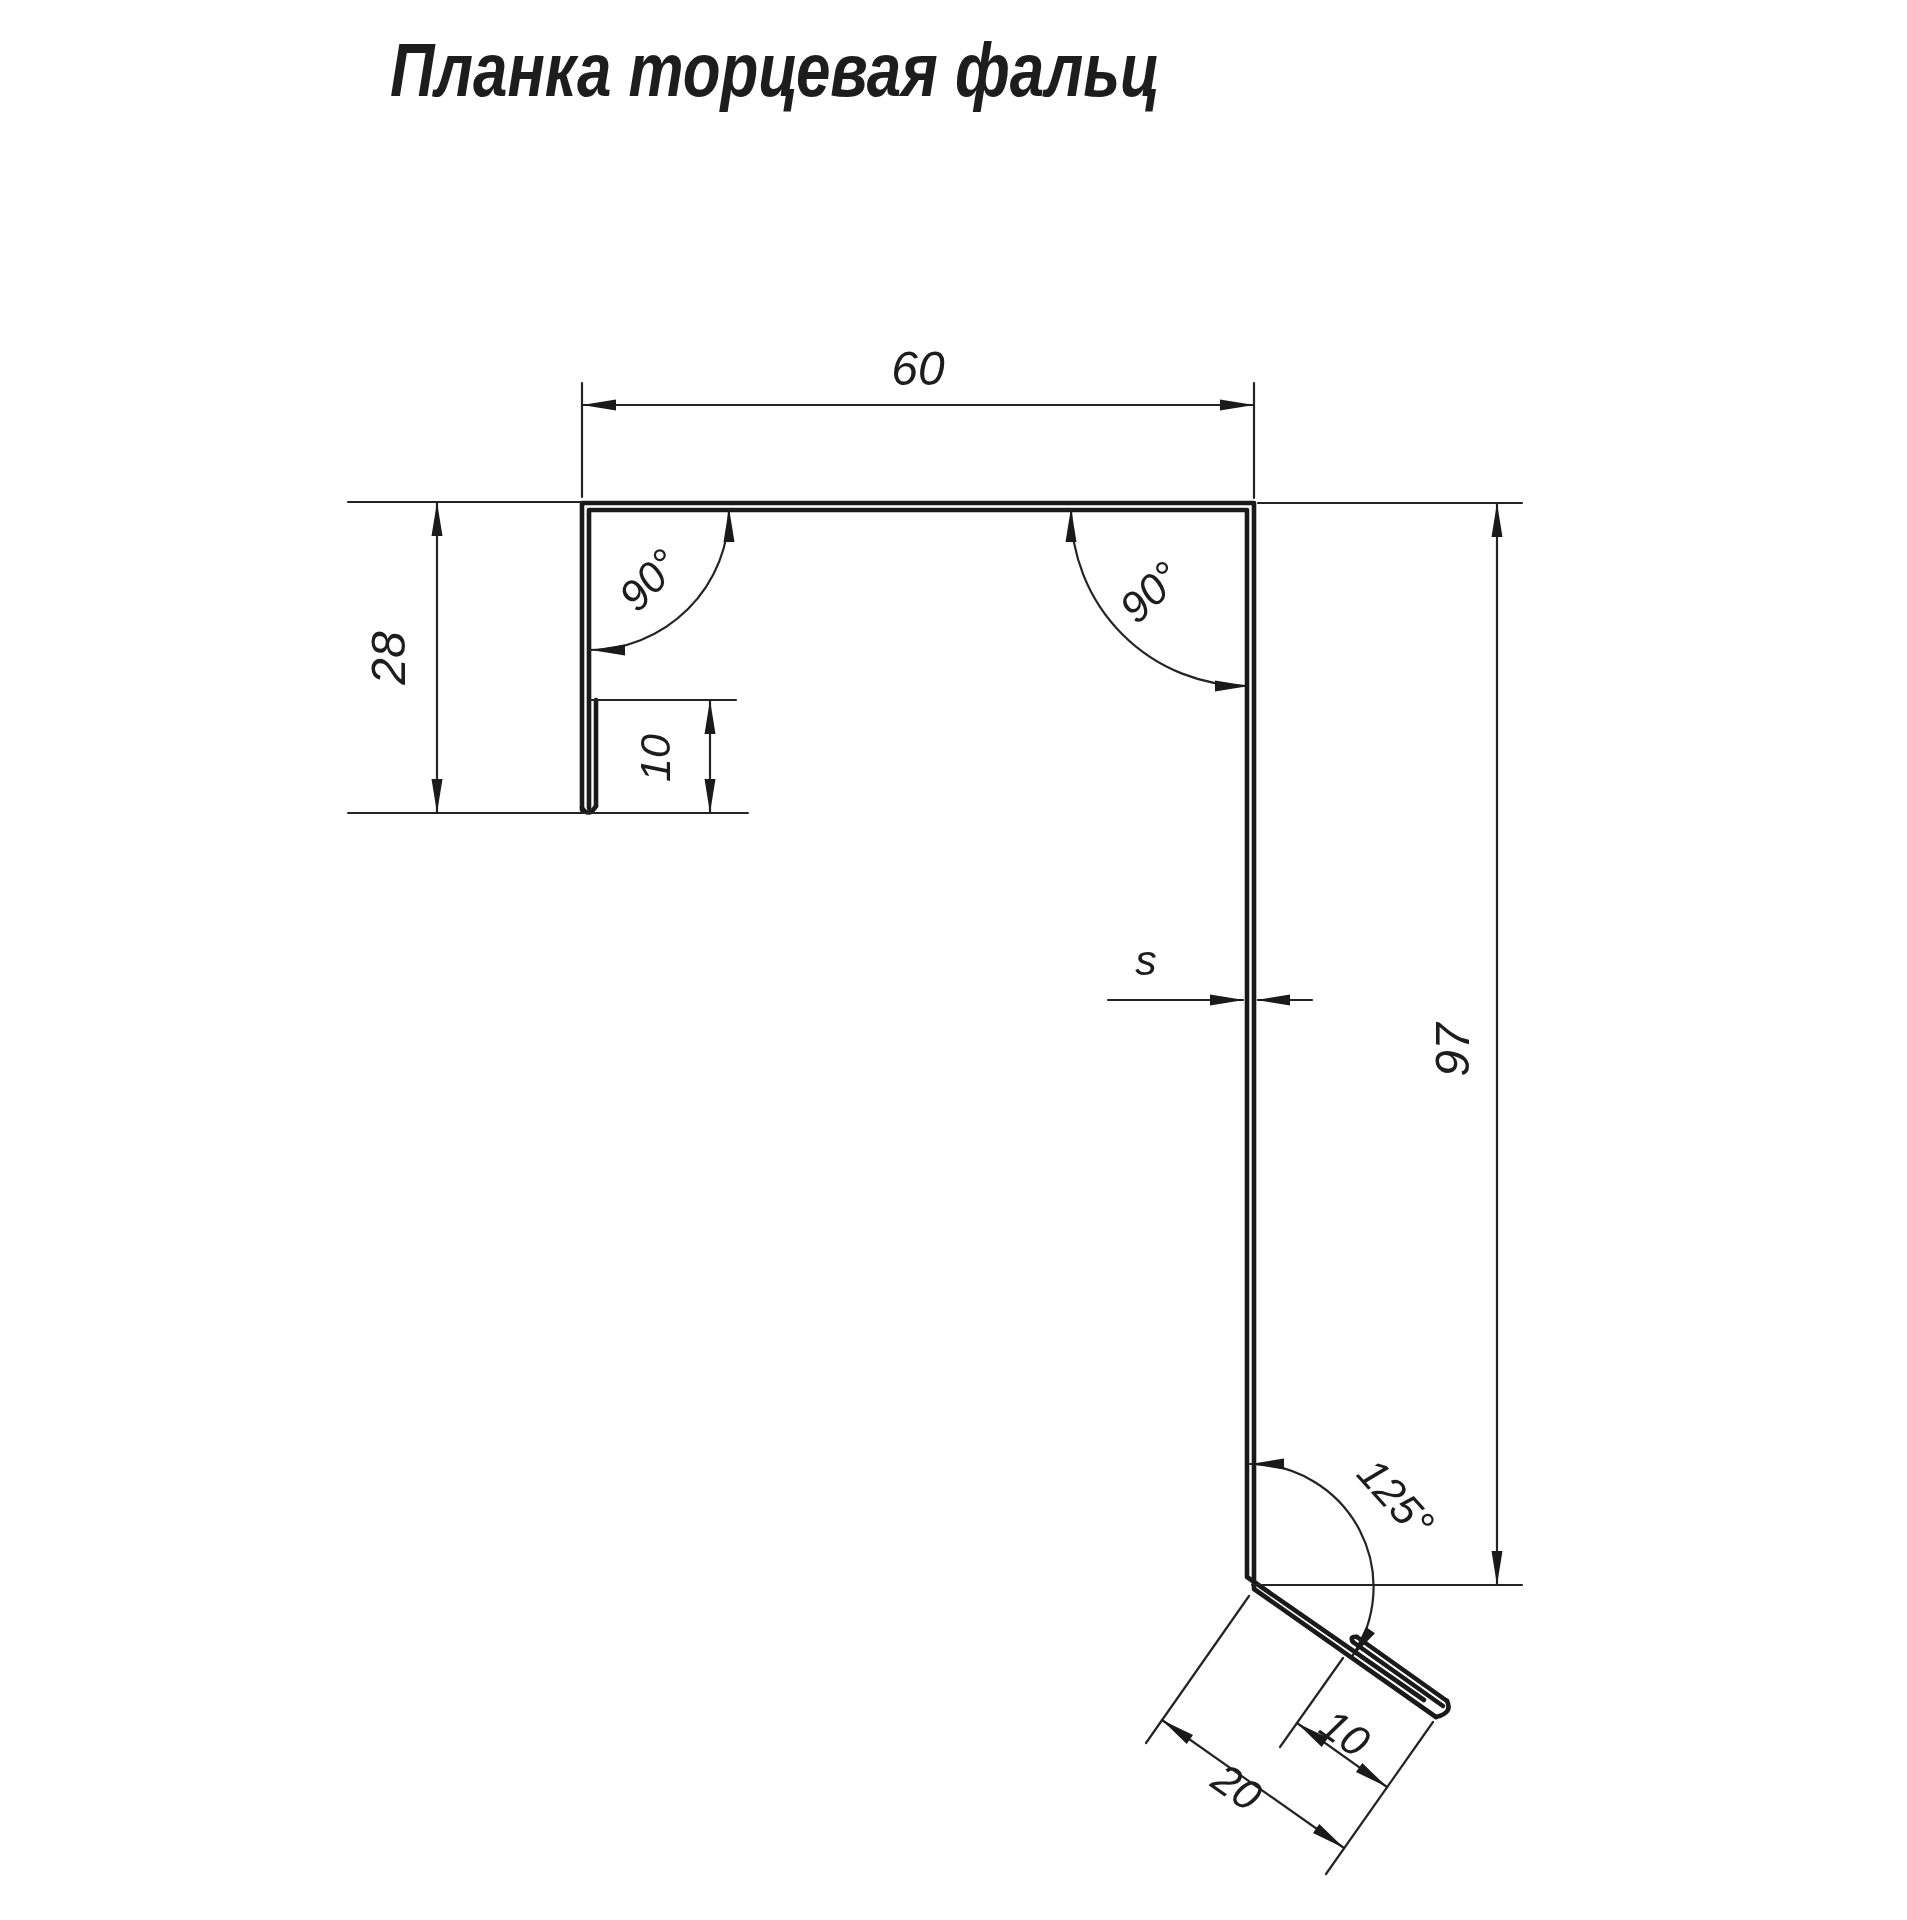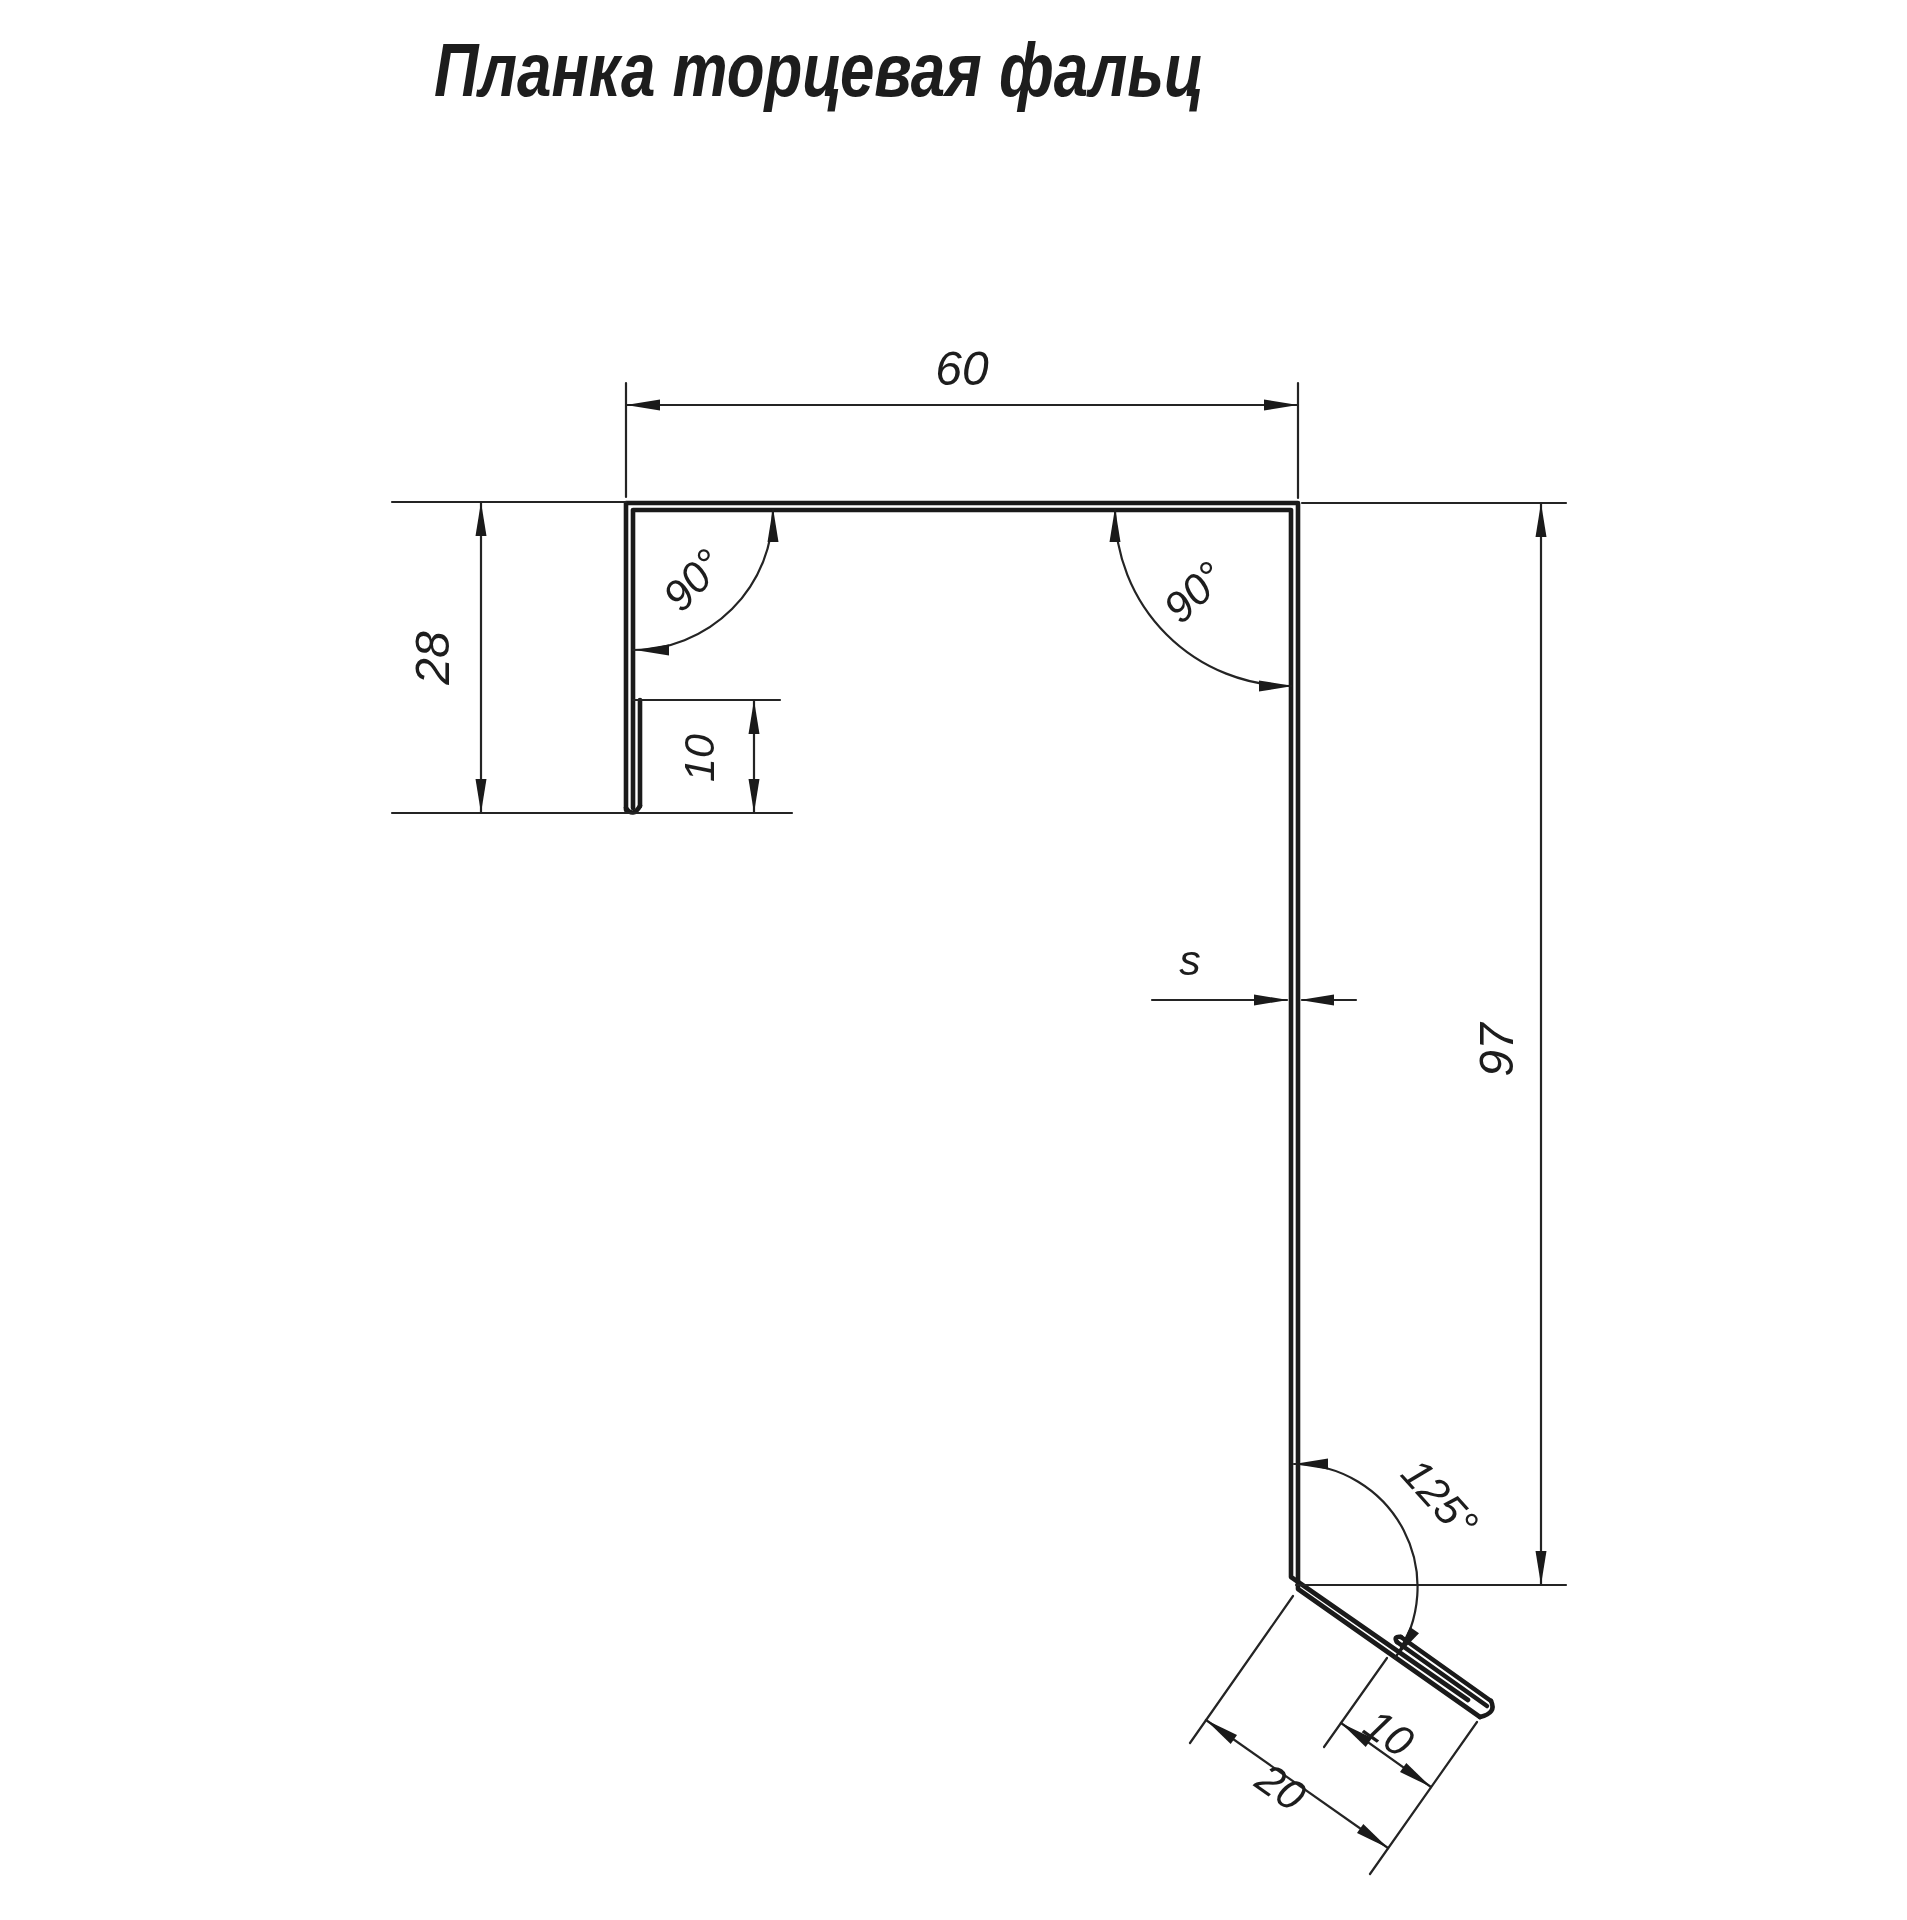--- a/index.html
+++ b/index.html
@@ -1,17 +1,17 @@
 <!DOCTYPE html>
 <html><head>
 <meta charset="utf-8">
 <style>
   html,body{margin:0;padding:0;background:#ffffff;}
   .canvas{position:relative;width:1541px;height:1920px;background:#ffffff;overflow:hidden;
-          font-family:"Liberation Sans", sans-serif;margin-left:44px;}
+          font-family:"Liberation Sans", sans-serif;}
   svg{display:block}
   text{font-family:"Liberation Sans","DejaVu Sans",sans-serif;font-style:italic;fill:#1d1d1d;}
   .t-title{font-size:76px;font-weight:600;}
   .t-dim{font-size:48px;}
   .t-dim-s{font-size:43px;}
   .thick{stroke:#1a1a1a;stroke-width:4.6;fill:none;stroke-linejoin:round;stroke-linecap:round;}
   .thin{stroke:#242424;stroke-width:2.2;fill:none;stroke-linecap:round;}
   .arrow{fill:#1a1a1a;stroke:none;}
 </style>
 </head>

